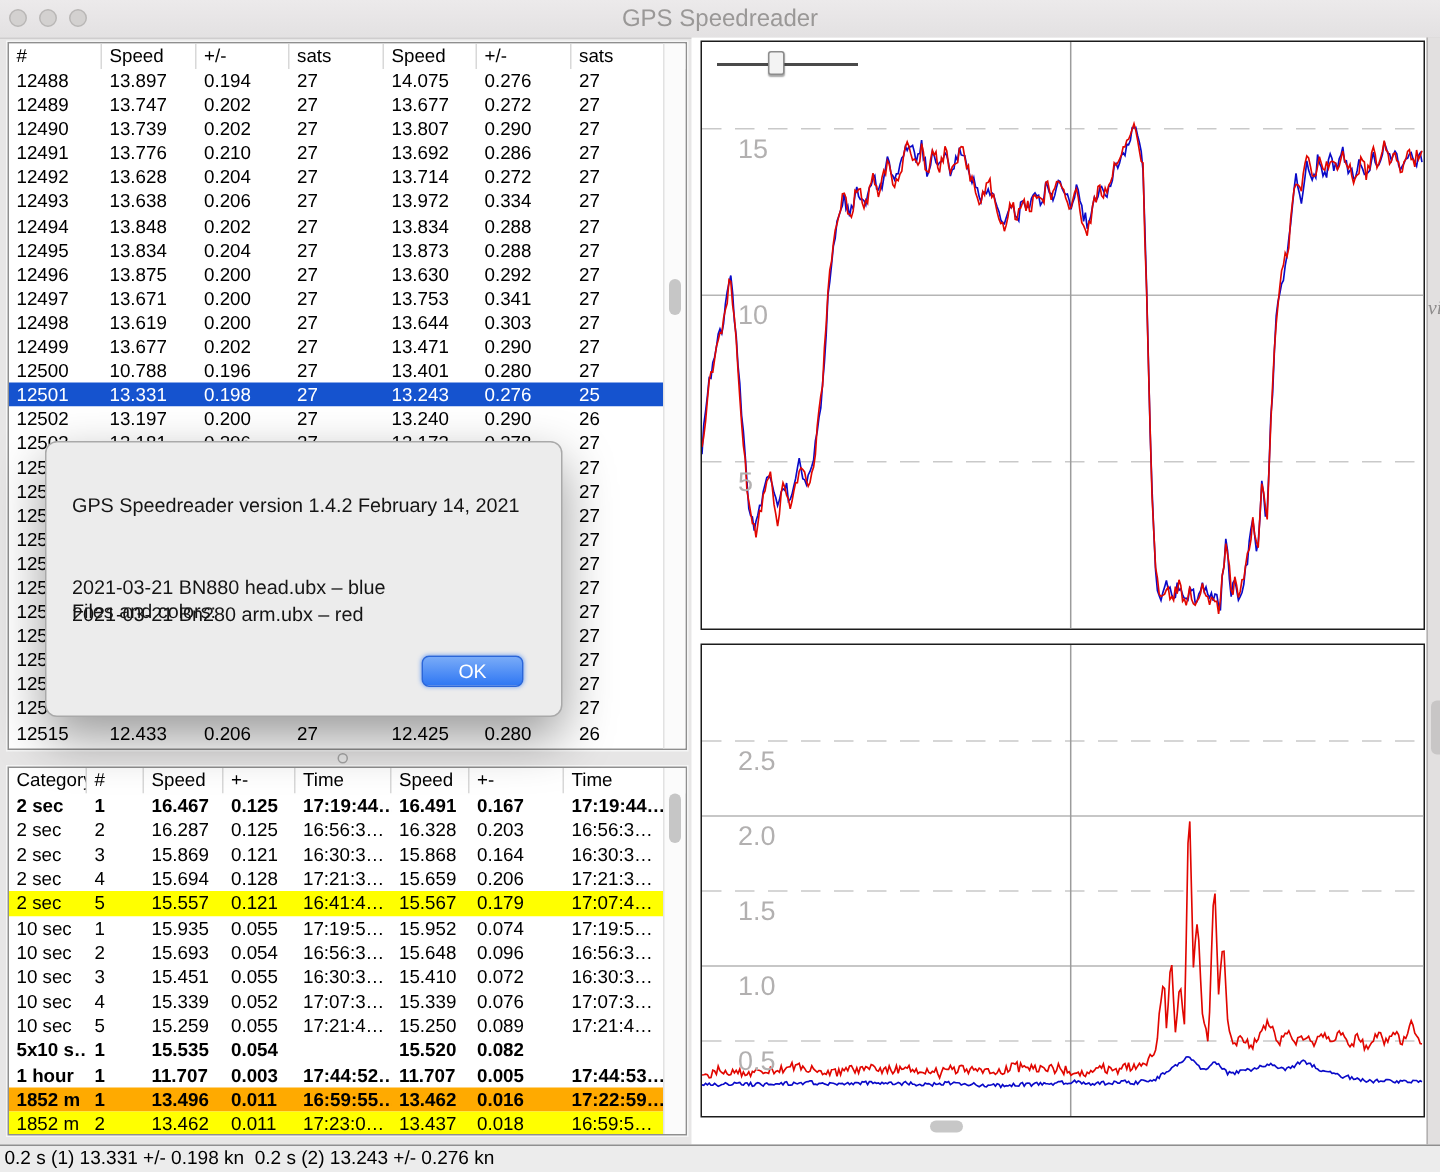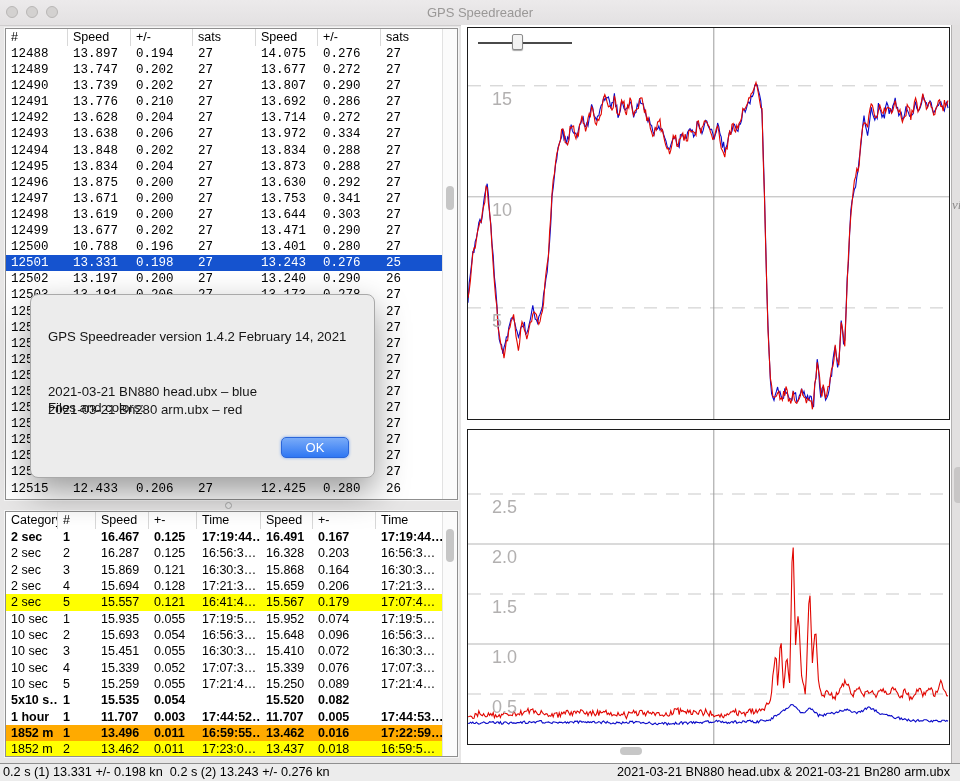--- a/index.html
+++ b/index.html
@@ -5,21 +5,21 @@
   html,body{margin:0;padding:0;}
   #window{
     position:relative;width:960px;height:781px;overflow:hidden;
     background:#e7e6e6;font-family:"Liberation Sans",sans-serif;
     -webkit-font-smoothing:antialiased;
   }
   
   .titlebar{position:absolute;left:0;top:0;width:960px;height:25px;
     background:linear-gradient(#eceaeb,#e3e1e2);border-bottom:1px solid #cfcdce;}
   .titlebar .title{position:absolute;left:0;right:0;top:0;height:25px;line-height:25px;
-    text-align:center;font-size:13px;color:#9a9897;}
+    text-align:center;font-size:16px;color:#9a9897;}
   .tl{position:absolute;top:6px;width:12px;height:12px;border-radius:50%;
     background:#d3d1d0;border:1px solid #b9b7b6;box-sizing:border-box;}
   .tl.b1{left:6px}.tl.b2{left:26px}.tl.b3{left:46px}
 
   
   .swtable{position:absolute;background:#fff;border:1px solid #8f8f8f;
     box-shadow:0 0 0 1px #f5f5f5;box-sizing:border-box;overflow:hidden;}
   .thead{display:grid;height:17px;font-size:12.5px;line-height:17px;color:#000;background:#fff;}
   .thead .hc{padding-left:5px;border-right:1px solid #d8d8d8;overflow:hidden;white-space:nowrap;}
   .thead .hc:last-child{border-right:none;}
@@ -28,21 +28,21 @@
   .trow.sel{background:#1553cf;color:#fff;}
   .trow.bold{font-weight:bold;}
   .trow.hl-yellow{background:#ffff00;}
   .trow.hl-orange{background:#ffaa00;}
   .cols-raw{grid-template-columns:62px 63px 62px 63px 62px 63px 1fr;}
   .cols-res{grid-template-columns:52px 38px 53px 48px 64px 52px 63px 1fr;}
   .vsb{position:absolute;top:0;bottom:0;right:0;width:14px;background:#fbfbfb;border-left:1px solid #e2e2e2;}
   .vsb .thumb{position:absolute;left:3px;width:8px;border-radius:4px;background:#c6c6c6;}
 
   #raw-table{left:5px;top:28px;width:453px;height:472px;}
-  #raw-body{position:absolute;left:0;top:17px;right:14px;bottom:0;font-family:Liberation Mono, monospace;}
+  #raw-body{position:absolute;left:0;top:17px;right:14px;bottom:0;}
   #raw-table .trow{height:16.1px;line-height:16.1px;}
 
   #results-table{left:5px;top:511px;width:453px;height:246px;}
   #res-body{position:absolute;left:0;top:17px;right:14px;bottom:0;}
   #results-table .trow{height:16.35px;line-height:16.35px;}
 
   .grip{position:absolute;left:225px;top:502px;width:7px;height:7px;border-radius:50%;
     border:1px solid #a6a6a6;background:#e9e9e9;box-sizing:border-box;}
 
   
@@ -574,21 +574,20 @@
     </div>
   </div>
 
   <div id="bg-strip">
     <div class="frag">vi</div>
     <div class="pill"></div>
   </div>
 
   <div id="statusbar">
     <span class="sl">0.2 s (1) 13.331 +/- 0.198 kn  0.2 s (2) 13.243 +/- 0.276 kn</span>
-    <span class="sr">2021-03-21 BN880 head.ubx &amp; 2021-03-21 Bn280 arm.ubx</span>
   </div>
 
   <div id="dialog">
     <div class="dbody">
       <div class="ln1">GPS Speedreader version 1.4.2 February 14, 2021</div>
       <div class="ln2">Files and colors:</div>
       <div class="ln3">2021-03-21 BN880 head.ubx – blue</div>
       <div class="ln4">2021-03-21 Bn280 arm.ubx – red</div>
     </div>
     <div id="ok-btn">OK</div>

